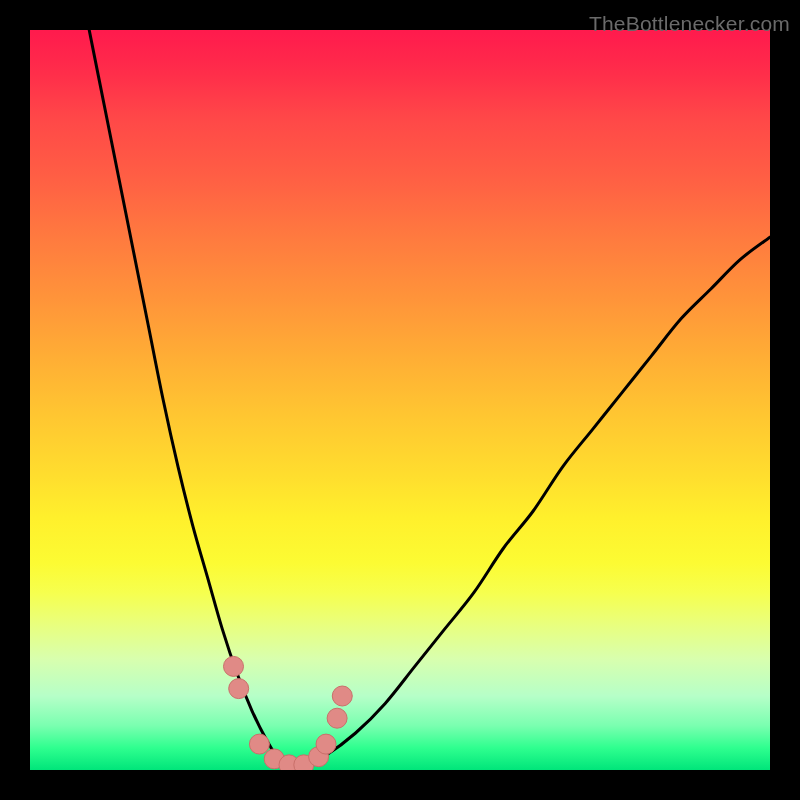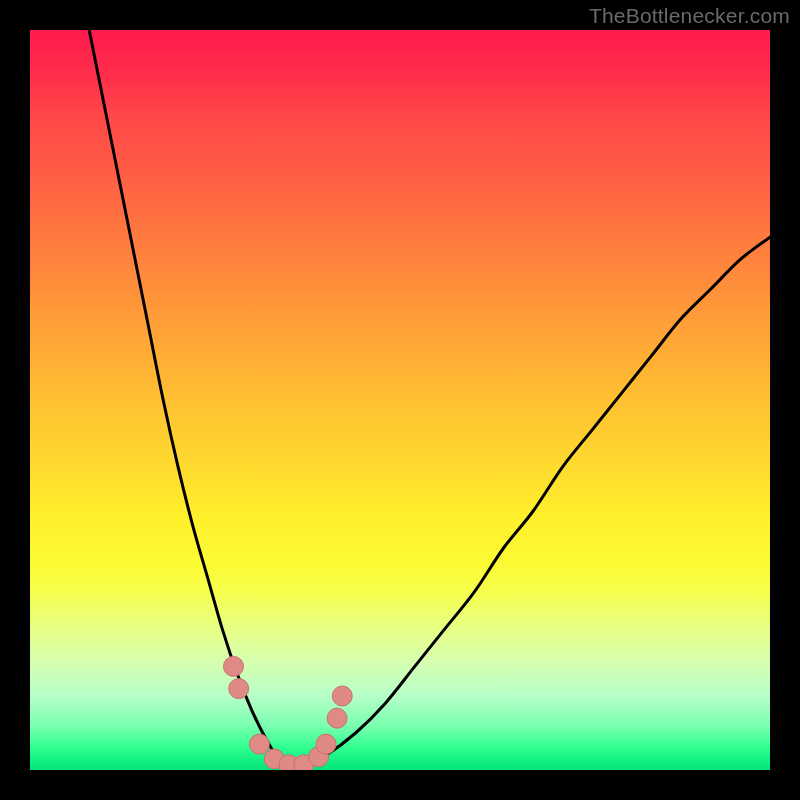--- a/index.html
+++ b/index.html
@@ -42,21 +42,21 @@
       #eaff7a 80%,
       #d8ffae 85%,
       #b6ffc8 90%,
       #7affb0 94%,
       #2fff8f 97%,
       #00e57a 100%
     );
   }
   .watermark {
     position: absolute;
-    top: 4px;
+    top: 12px;
     right: 10px;
     color: #6a6a6a;
     font-size: 21px;
     letter-spacing: 0.2px;
     font-weight: 500;
     user-select: none;
   }
   svg.curves {
     position: absolute;
     top: 0;

